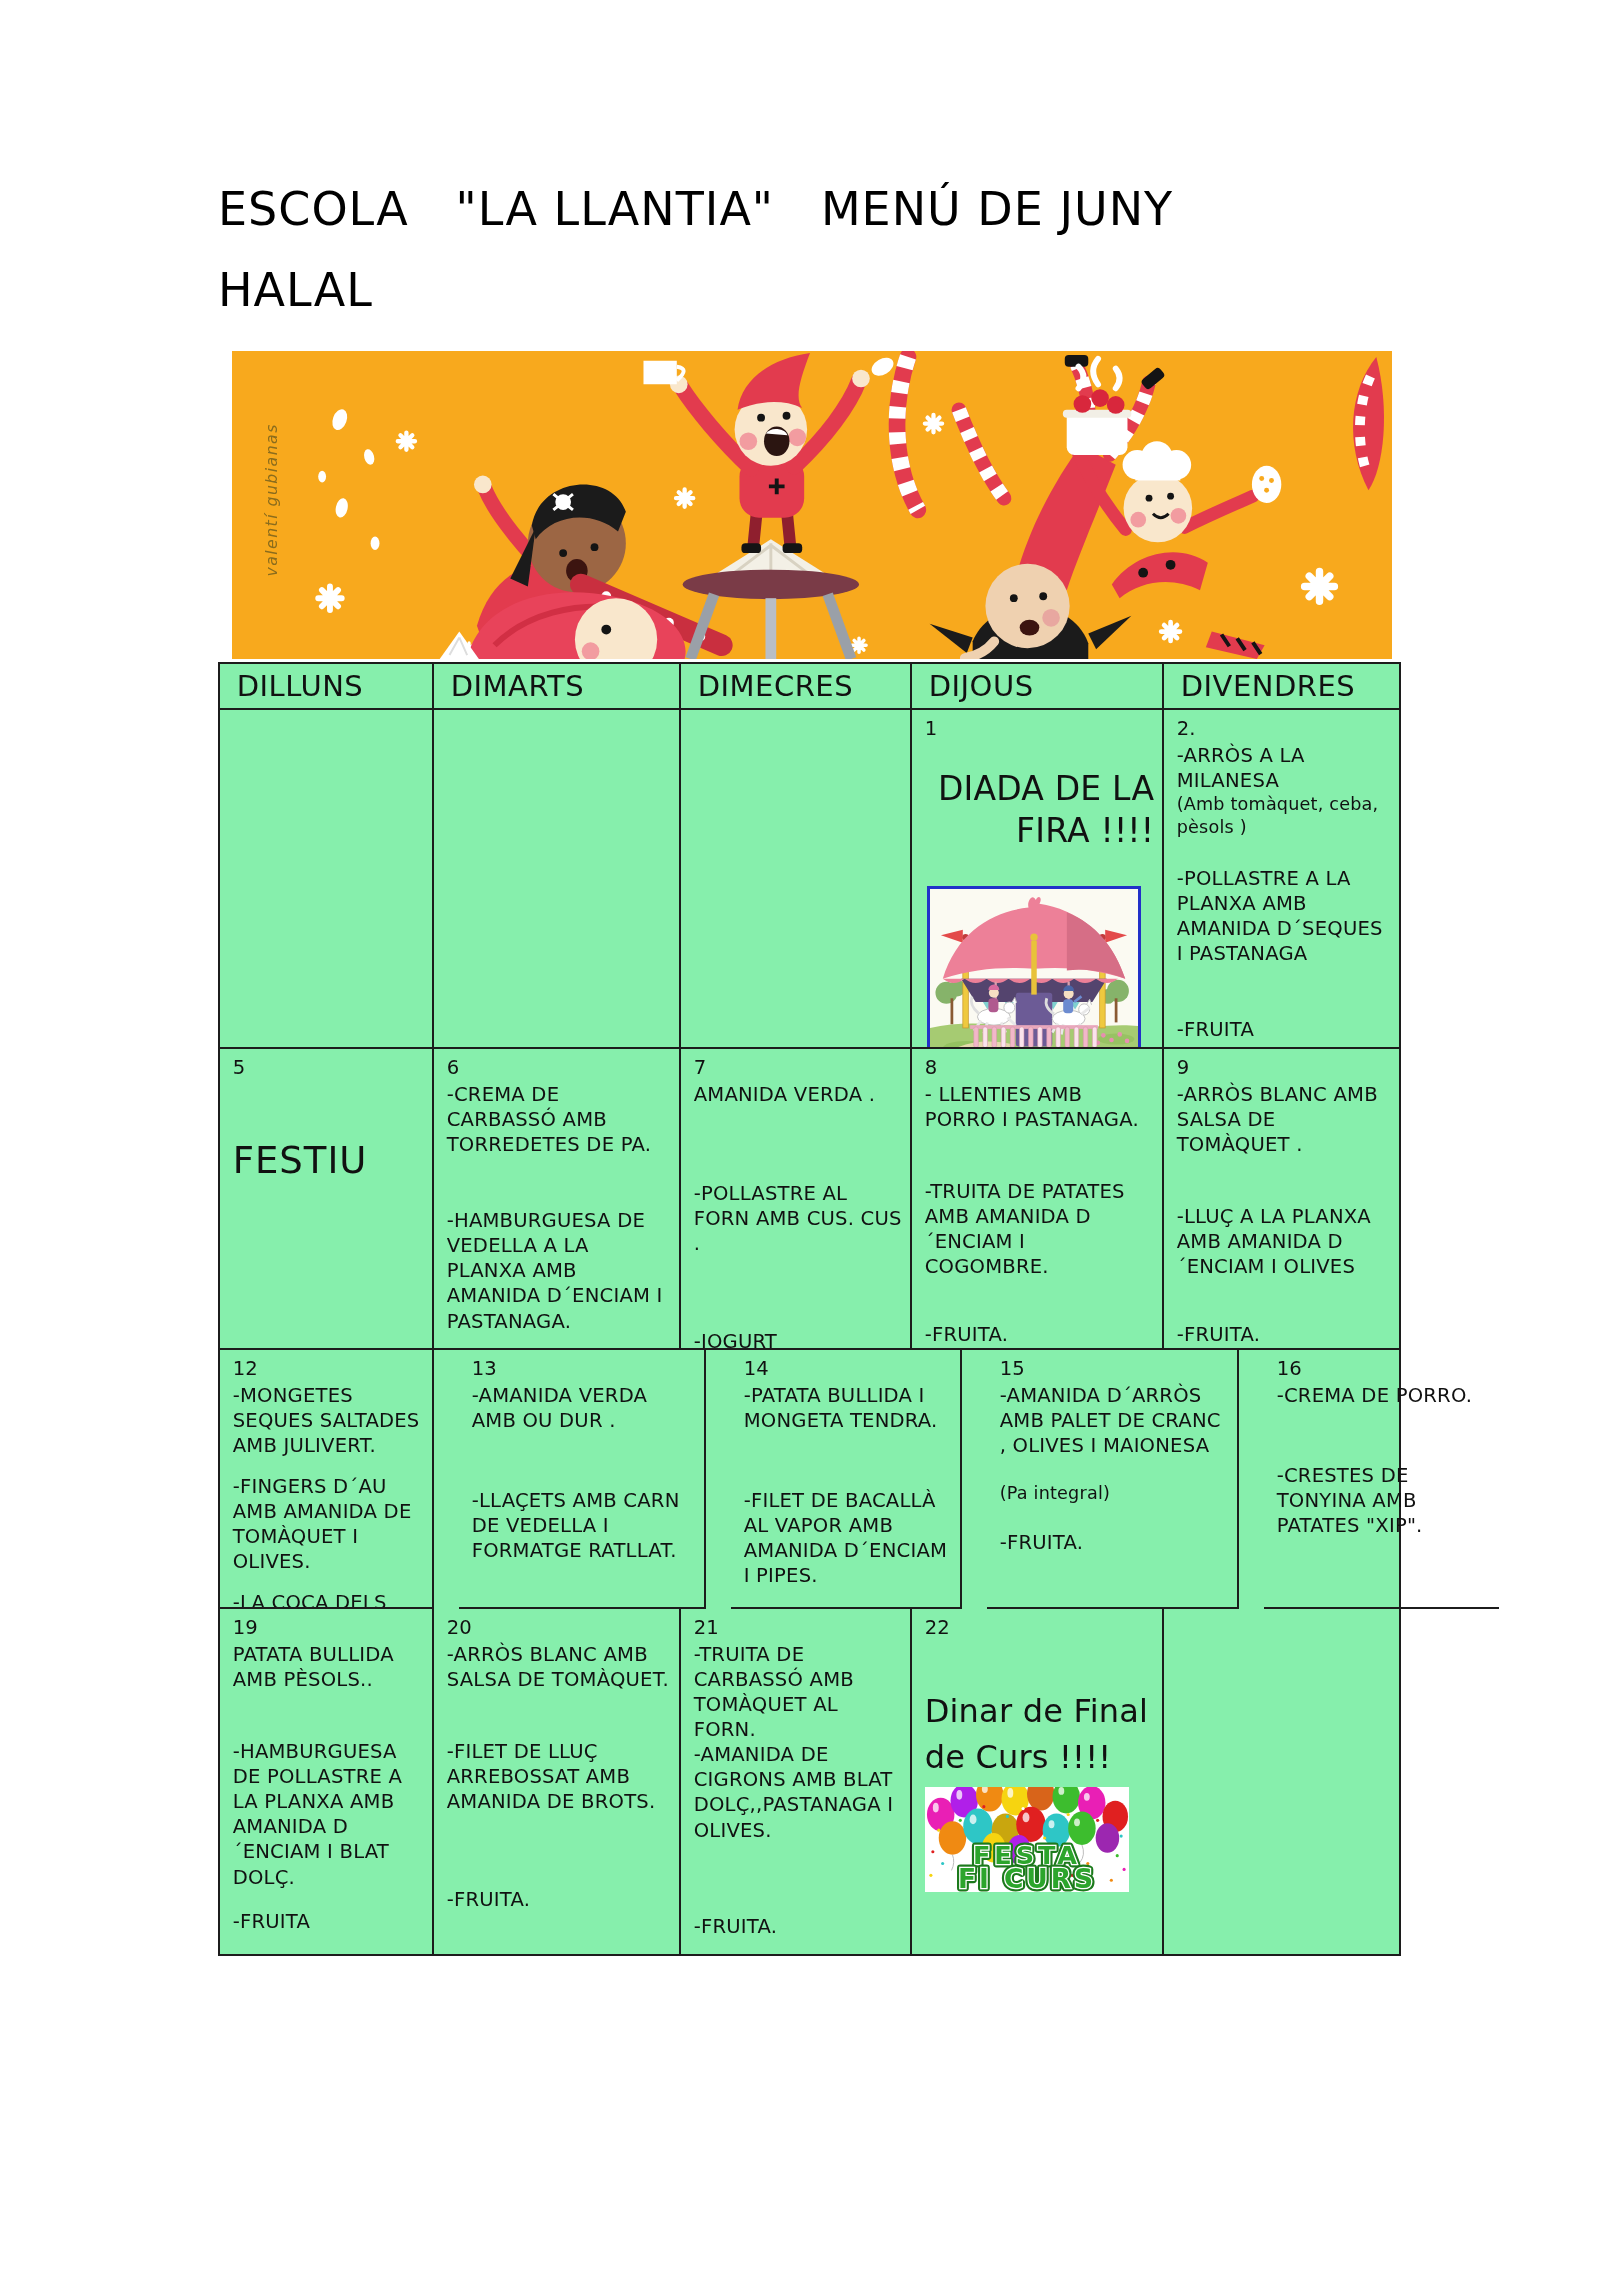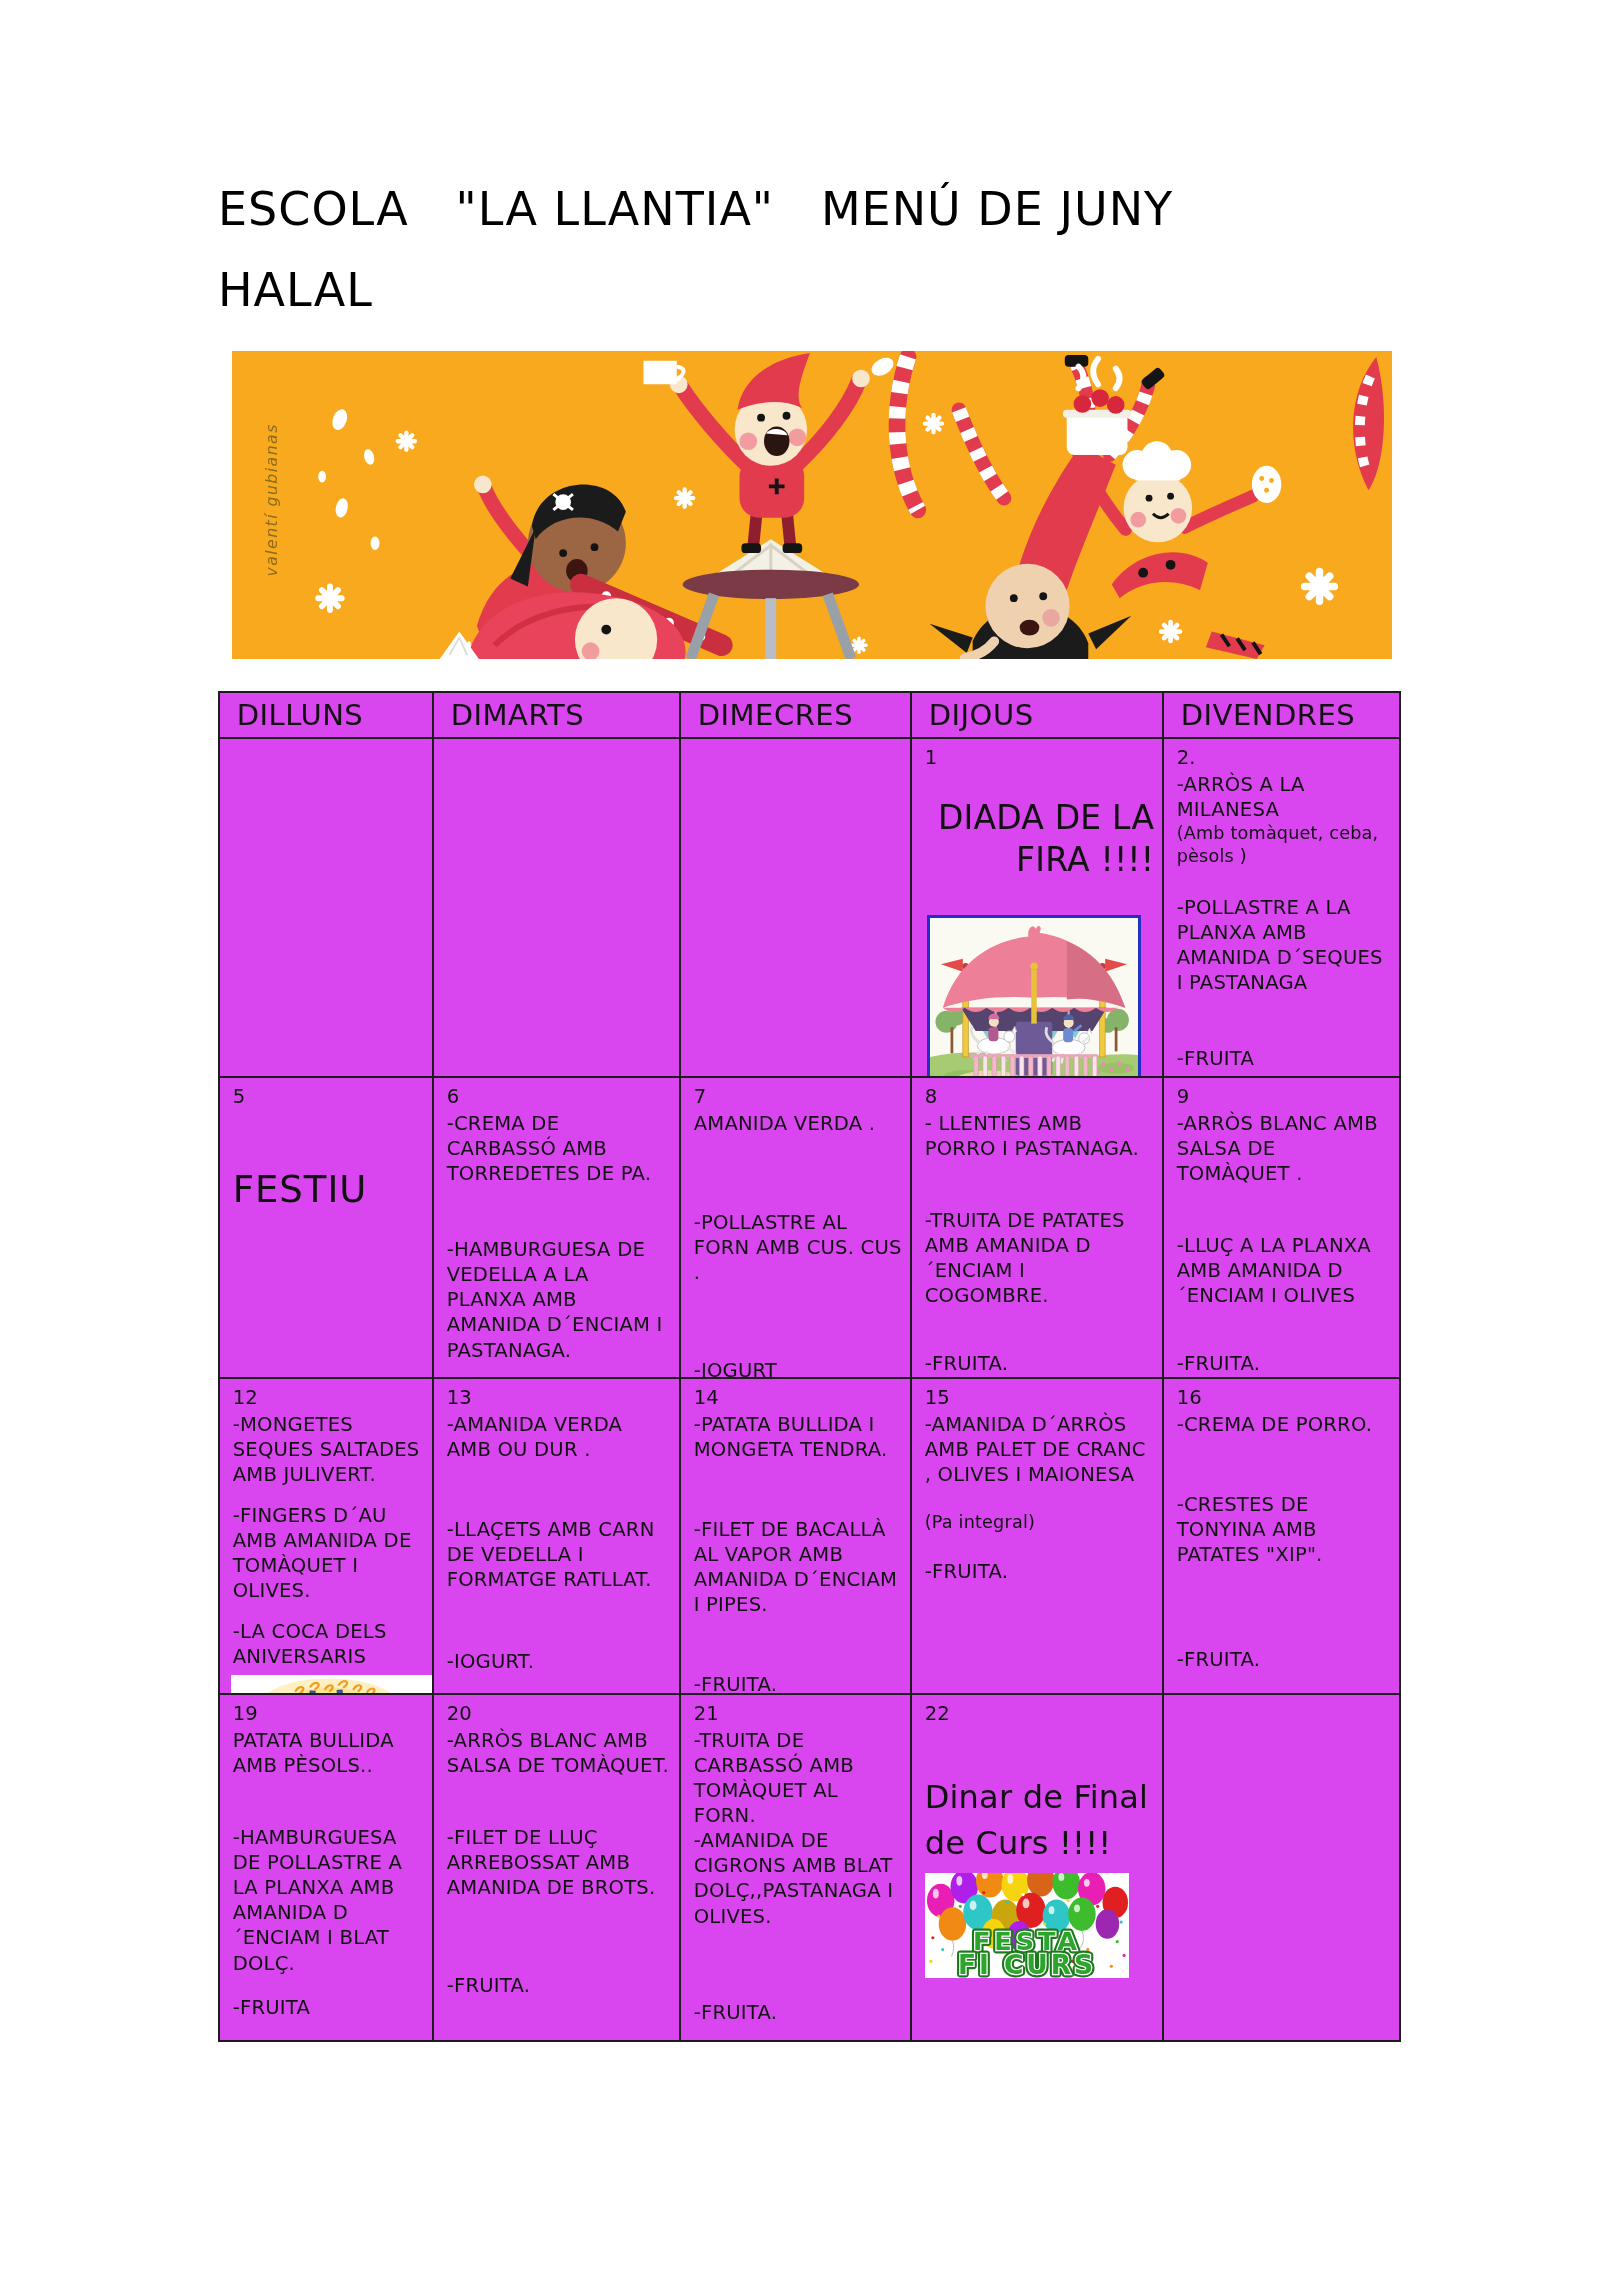--- a/index.html
+++ b/index.html
@@ -11,27 +11,27 @@
   .title-line{position:absolute;left:218px;white-space:pre;font-size:46px;
               letter-spacing:1px;color:#000;}
   #title1{top:182px;}
   #title2{top:263px;}
 
   
   .banner{position:absolute;left:232px;top:351px;width:1160px;height:308px;}
   .banner svg{display:block;width:100%;height:100%;}
 
   
-  .menu-table{position:absolute;left:218px;top:691px;width:1179px;
-              border:2.9px solid #1c1c1c;background:#d946ef;}
+  .menu-table{position:absolute;left:218px;top:662px;width:1179px;
+              border:2.9px solid #1c1c1c;background:#86efac;}
   .trow{display:grid;grid-template-columns:214px 247px 231px 252px 235px;}
   .trow.rh{height:46px;}
   .trow.r0{height:339px;}
   .trow.r1{height:301px;}
-  .trow.r2{height:316px;}
+  .trow.r2{height:259px;gap:25px;}
   .trow.r3{height:345px;border-radius:31px;}
   .trow > .hcell, .trow > .cell{border-right:2px solid #1c1c1c;border-bottom:2px solid #1c1c1c;
               box-sizing:border-box;overflow:hidden;}
   .trow > .hcell:last-child, .trow > .cell:last-child{border-right:none;}
   .trow.r3 > .cell{border-bottom:none;}
   .hcell{display:flex;align-items:center;padding-left:16.7px;font-size:29px;
          letter-spacing:0.5px;}
   .cell{padding:5.9px 7.8px 3.9px 12.7px;font-size:19.6px;line-height:1.28;letter-spacing:0.2px;}
   .day{font-size:19.6px;margin-bottom:2px;}
   .item{margin:0;}

